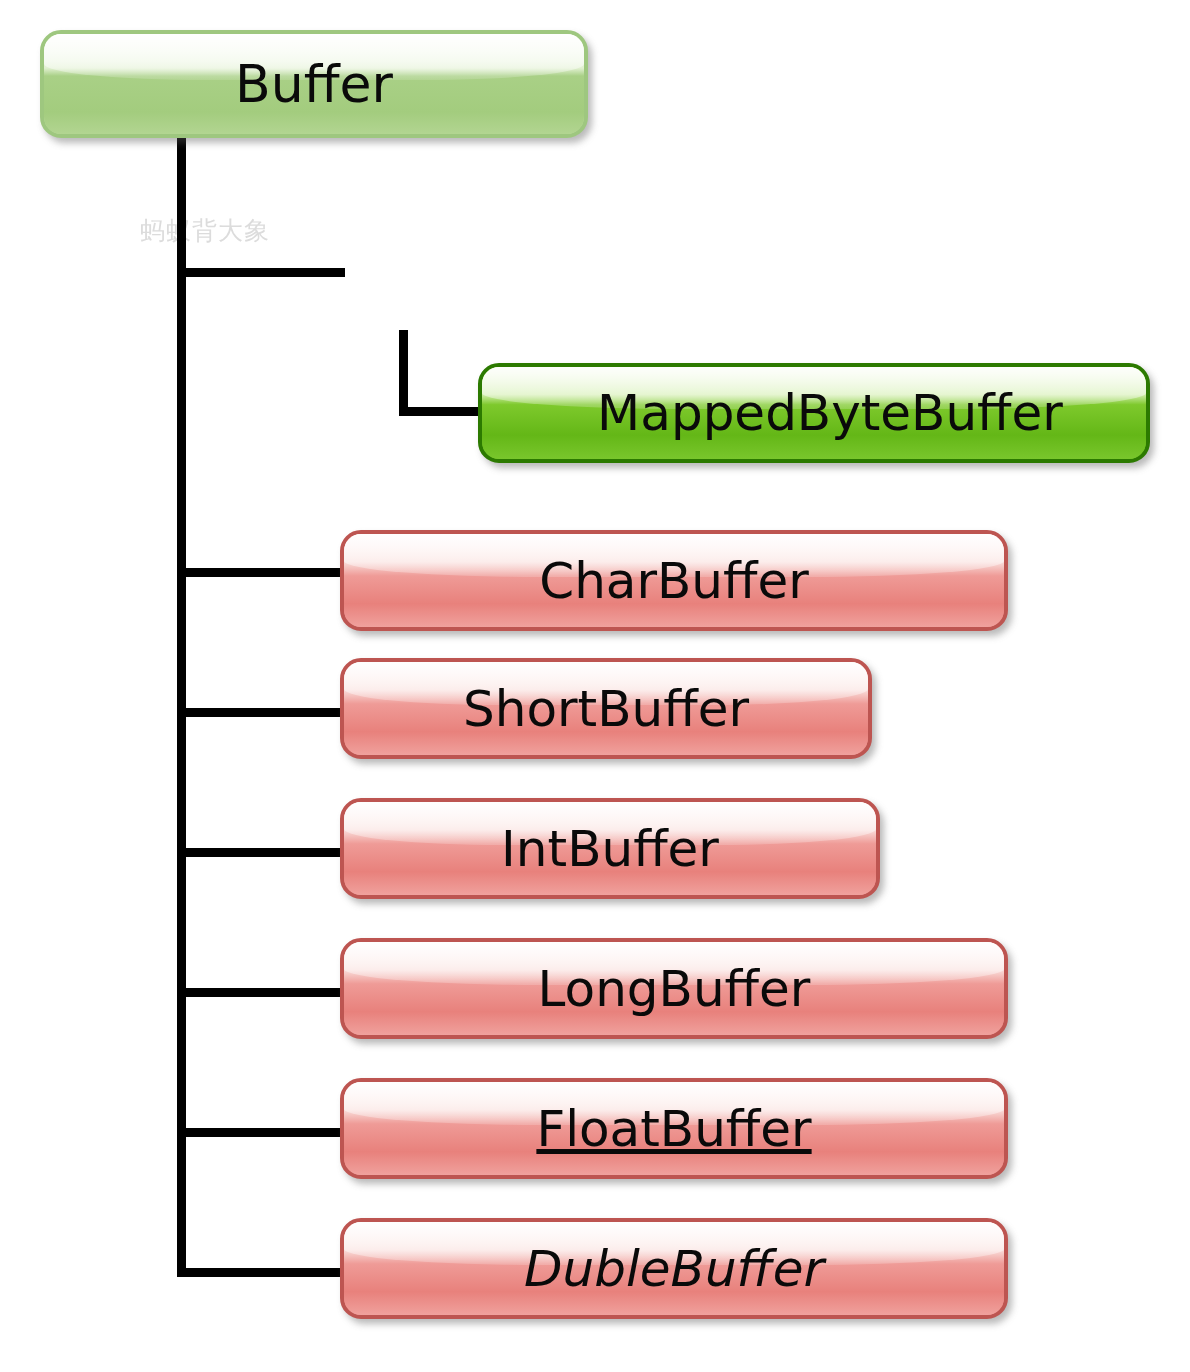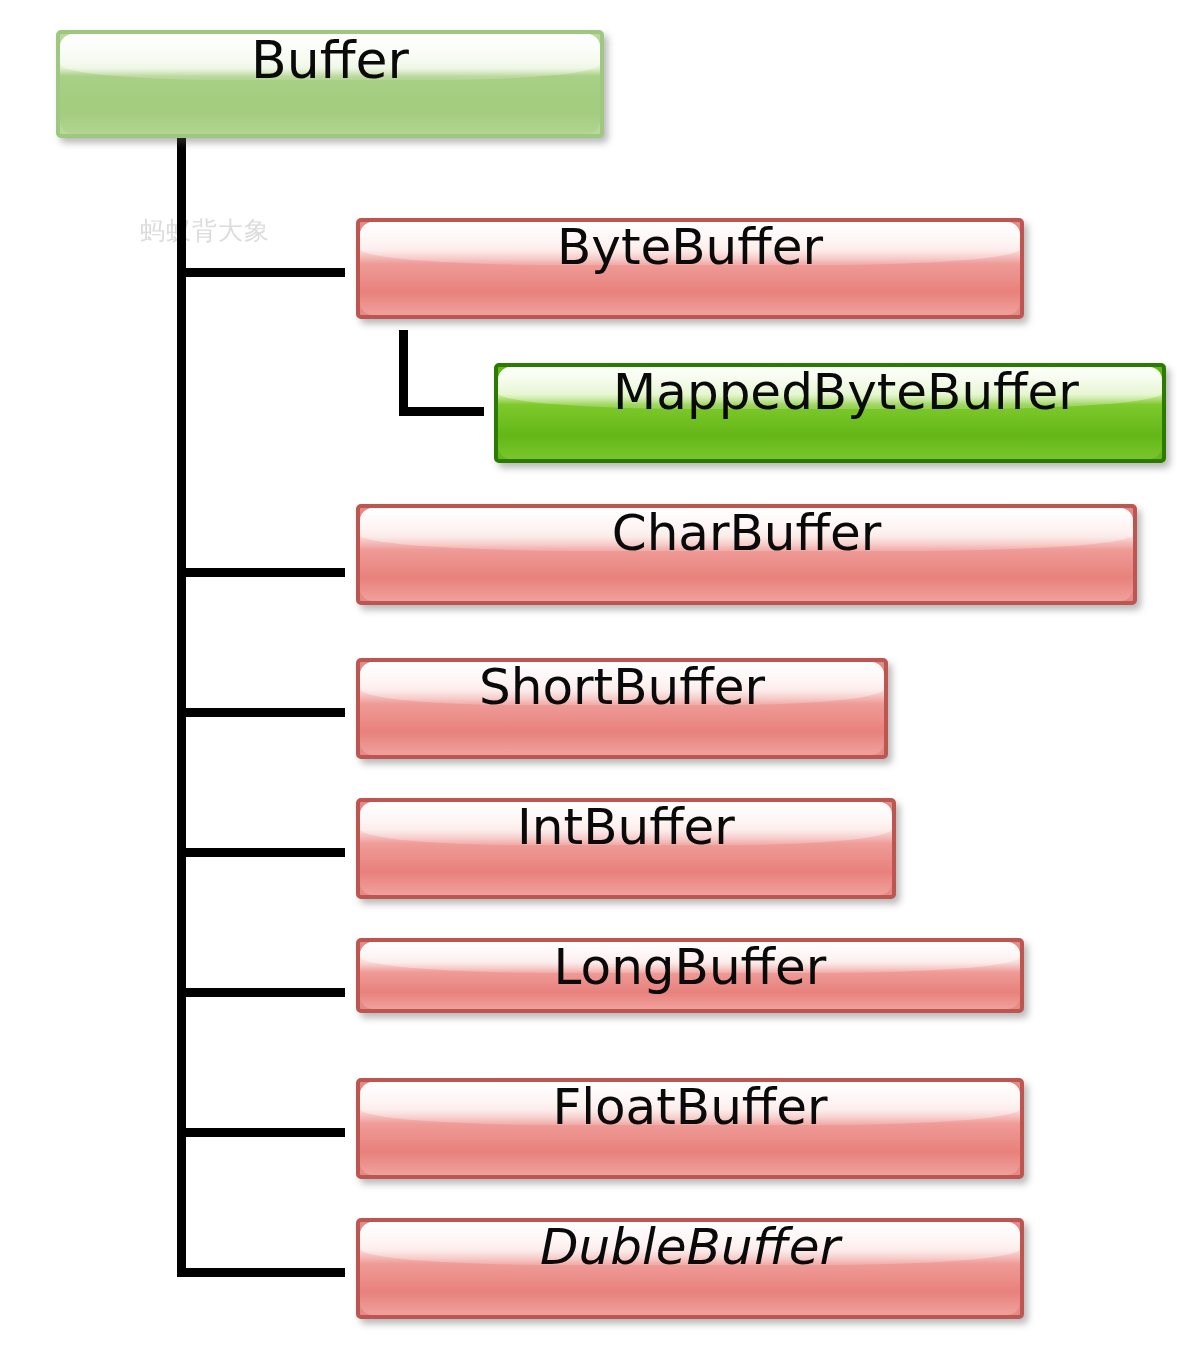--- a/index.html
+++ b/index.html
@@ -37,27 +37,26 @@
     font-size: 25px;
     letter-spacing: 1px;
     white-space: nowrap;
     font-family: "DejaVu Sans", "Liberation Sans", sans-serif;
   }
 
   
   .node {
     position: absolute;
     box-sizing: border-box;
-    border-radius: 5px;
+    border-radius: 21px;
     display: flex;
-    align-items: flex-start;
+    align-items: center;
     justify-content: center;
     overflow: hidden;
     box-shadow: 4px 5px 7px rgba(90,90,90,0.42);
-    margin-left: 16px;
   }
   
   .node .fill {
     position: absolute;
     left: 0; top: 0; right: 0; bottom: 0;
     border-radius: 13px;
   }
   
   .node .gloss {
     position: absolute;
@@ -141,54 +140,49 @@
 
   <div class="line line-v" style="left:399px; top:330px; height:86px;"></div>
   <div class="line line-h" style="left:399px; top:407px; width:85px;"></div>
 
   <div class="node green-pale" style="left:40px; top:30px; width:548px; height:108px;">
     <span class="fill"></span>
     <span class="gloss"></span>
     <span class="label" style="font-size:52px;">Buffer</span>
   </div>
 
-  <div class="node red" style="left:340px; top:218px; width:668px; height:101px;">
-    <span class="fill"></span>
-    <span class="gloss"></span>
-    <span class="label" style="font-size:50px;">ByteBuffer</span>
-  </div>
 
-  <div class="node red" style="left:340px; top:504px; width:781px; height:101px;">
+  <div class="node red" style="left:340px; top:530px; width:668px; height:101px;">
     <span class="fill"></span>
     <span class="gloss"></span>
     <span class="label" style="font-size:50px;">CharBuffer</span>
   </div>
 
   <div class="node red" style="left:340px; top:658px; width:532px; height:101px;">
     <span class="fill"></span>
     <span class="gloss"></span>
     <span class="label" style="font-size:50px;">ShortBuffer</span>
   </div>
 
   <div class="node red" style="left:340px; top:798px; width:540px; height:101px;">
     <span class="fill"></span>
     <span class="gloss"></span>
     <span class="label" style="font-size:50px;">IntBuffer</span>
   </div>
 
-  <div class="node red" style="left:340px; top:938px; width:668px; height:75px;">
+  <div class="node red" style="left:340px; top:938px; width:668px; height:101px;">
     <span class="fill"></span>
     <span class="gloss"></span>
     <span class="label" style="font-size:50px;">LongBuffer</span>
   </div>
 
   <div class="node red" style="left:340px; top:1078px; width:668px; height:101px;">
     <span class="fill"></span>
     <span class="gloss"></span>
-    <span class="label" style="font-size:50px;">FloatBuffer</span>
+    <span class="label" style="font-size:50px;text-decoration:underline;">FloatBuffer</span>
   </div>
 
   <div class="node red" style="left:340px; top:1218px; width:668px; height:101px;">
     <span class="fill"></span>
     <span class="gloss"></span>
     <span class="label" style="font-size:50px;font-style:italic;">DubleBuffer</span>
   </div>
 
   <div class="node green-vivid" style="left:478px; top:363px; width:672px; height:100px;">
     <span class="fill"></span>

